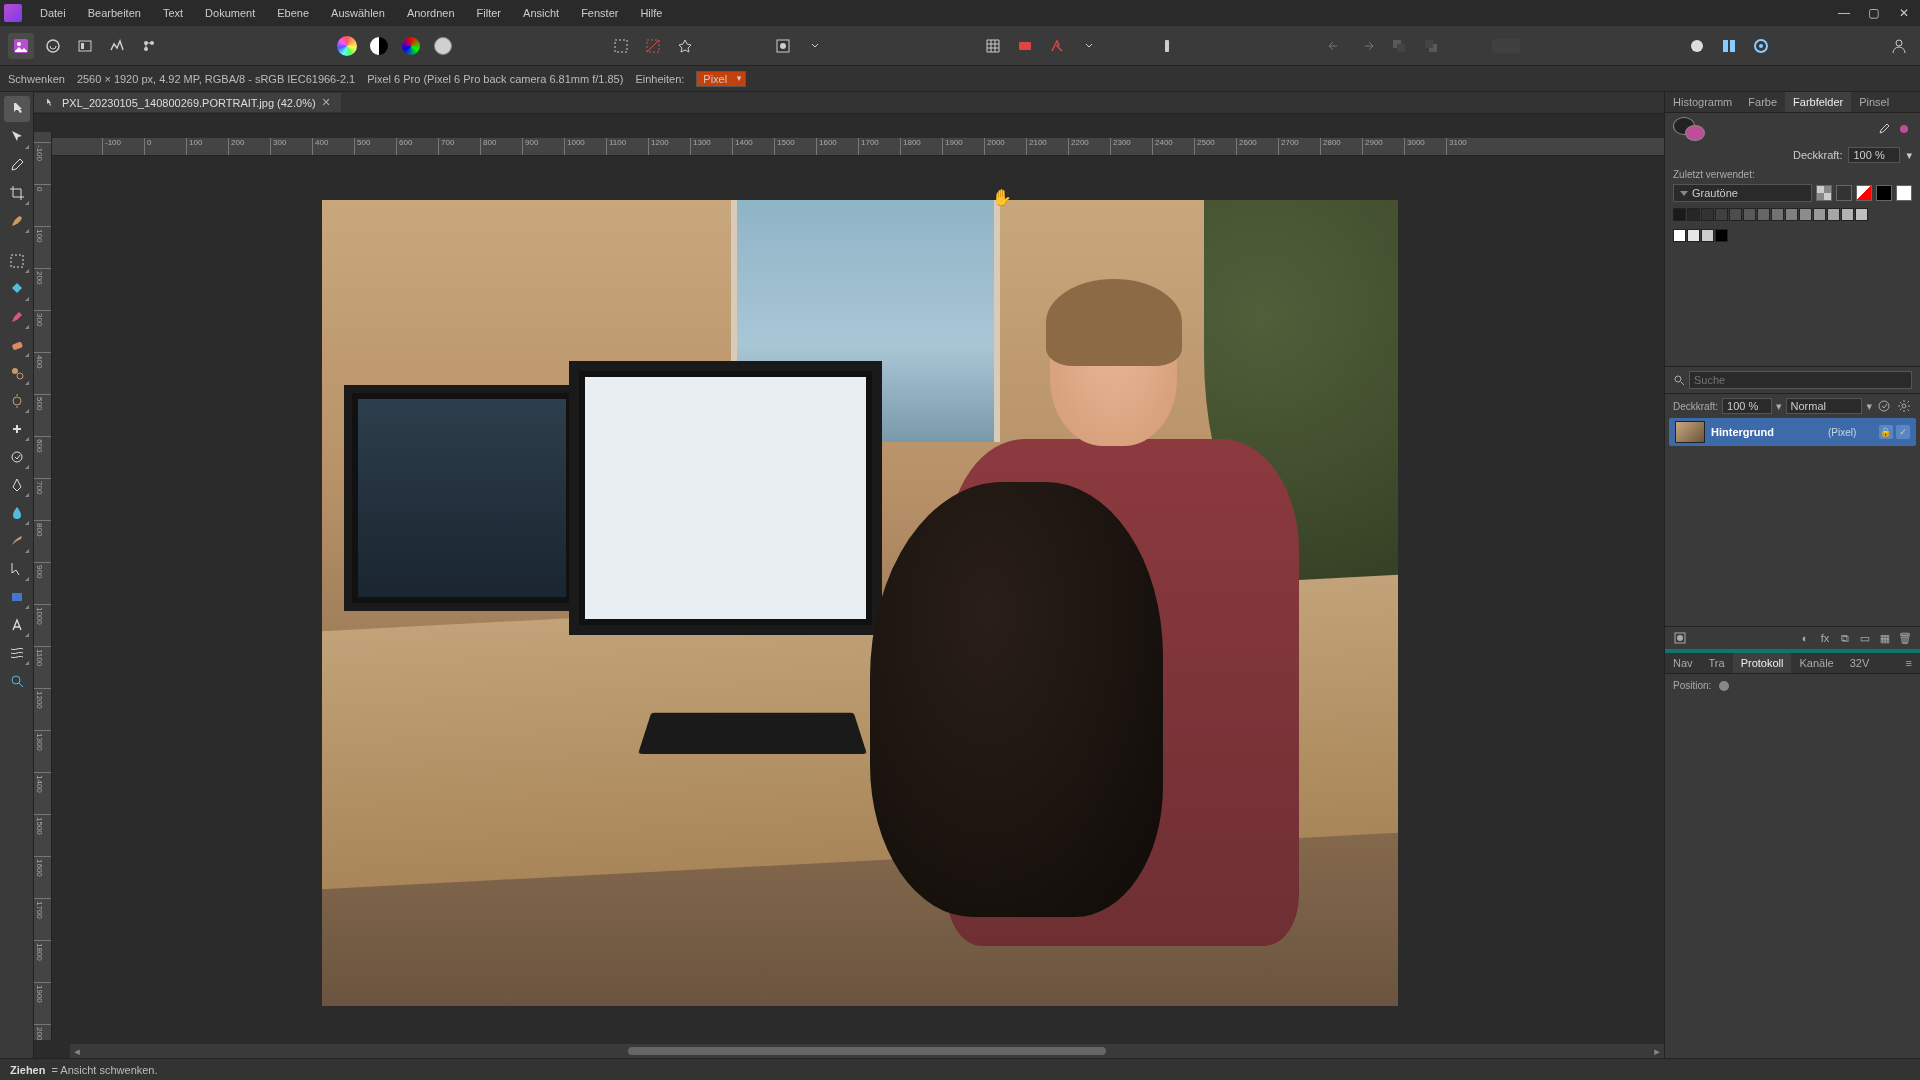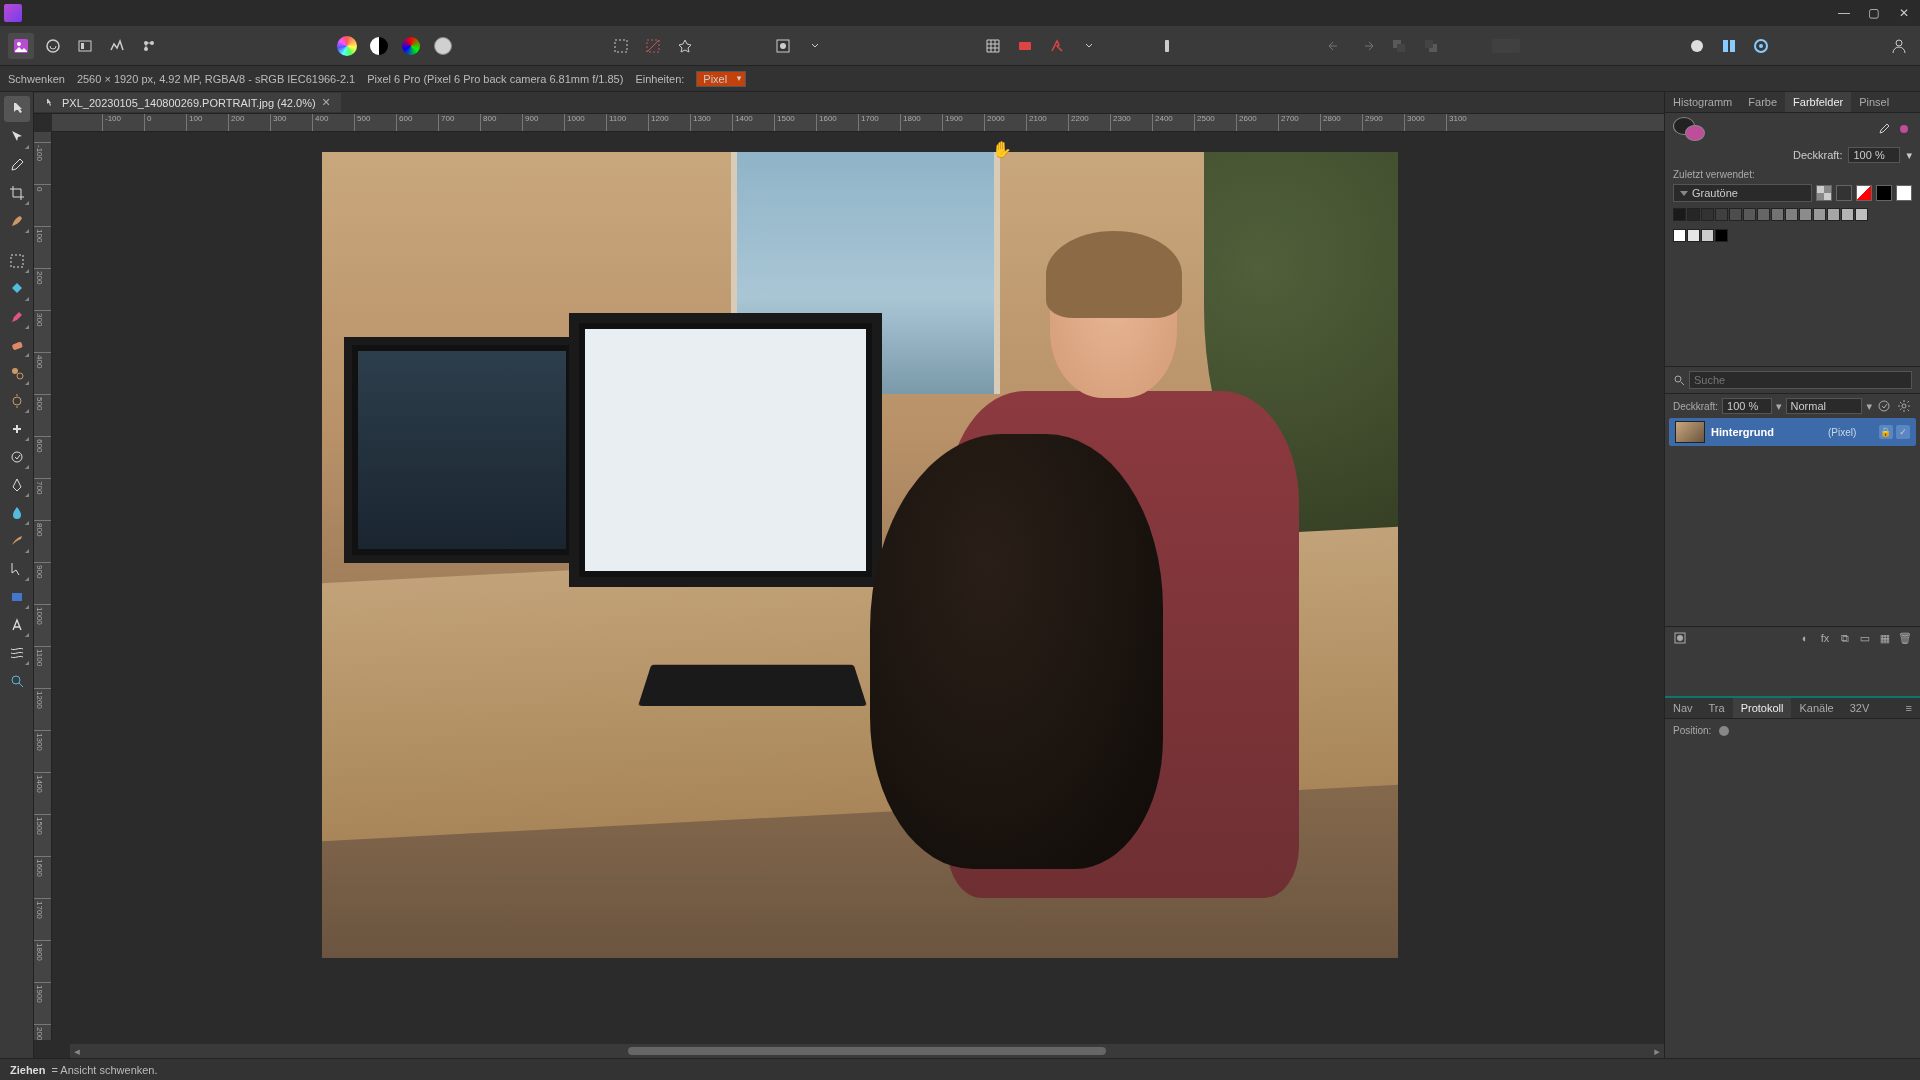--- a/index.html
+++ b/index.html
@@ -30,21 +30,21 @@
 
 .workspace { display: flex; height: calc(1080px - 26px - 40px - 26px - 22px); }
 
 
 .lefttools { width: 34px; background: #3a3a3a; display: flex; flex-direction: column; padding: 4px 0; gap: 2px; align-items: center; border-right: 1px solid #222; }
 .tool { width: 26px; height: 26px; display: flex; align-items: center; justify-content: center; cursor: pointer; border-radius: 3px; position: relative; }
 .tool.active { background: #555; }
 .tool .tri { position: absolute; bottom: 1px; right: 1px; width: 0; height: 0; border-left: 4px solid transparent; border-bottom: 4px solid #888; }
 
 
-.canvas-area { flex: 1; background: #2b2b2b; position: relative; display: flex; flex-direction: column; }
+.canvas-area { flex: 1; background: #2b2b2b; position: relative; display: flex; flex-direction: column; gap: 24px; }
 .tab-strip { height: 22px; background: #333; display: flex; align-items: center; border-bottom: 1px solid #222; }
 .doc-tab { padding: 3px 10px; background: #3f3f3f; display: flex; align-items: center; gap: 6px; font-size: 11px; color: #ddd; }
 .doc-tab .close { cursor: pointer; color: #aaa; }
 .ruler-h { height: 18px; background: #444; position: relative; margin-left: 18px; overflow: hidden; font-size: 8px; color: #aaa; border-bottom: 1px solid #222; }
 .ruler-h .tick { position: absolute; top: 0; height: 100%; border-left: 1px solid #777; padding-left: 2px; line-height: 10px; }
 .ruler-v { width: 18px; background: #444; position: absolute; left: 0; top: 40px; bottom: 18px; overflow: hidden; font-size: 8px; color: #aaa; border-right: 1px solid #222; }
 .ruler-v .tick { position: absolute; left: 0; width: 100%; border-top: 1px solid #777; padding-top: 2px; writing-mode: vertical-lr; line-height: 10px; }
 .canvas-viewport { flex: 1; background: #2b2b2b; position: relative; overflow: hidden; margin-left: 18px; }
 .image-canvas { position: absolute; left: 270px; top: 20px; width: 1076px; height: 806px; background: #333; }
 .photo { width: 100%; height: 100%; position: relative; overflow: hidden; }
@@ -104,37 +104,50 @@
 .layer-item { background: #3d6aa8; display: flex; align-items: center; padding: 3px 6px; gap: 6px; margin: 0 4px; border-radius: 2px; }
 .layer-thumb { width: 30px; height: 22px; background: linear-gradient(135deg, #c9a77c, #6b5540); border: 1px solid #222; }
 .layer-name { font-size: 11px; color: #fff; font-weight: bold; }
 .layer-type { font-size: 10px; color: #c8d8ec; margin-left: 48px; }
 .layer-icons { margin-left: auto; display: flex; gap: 3px; }
 .layer-ic { width: 14px; height: 14px; background: #5a87c4; border-radius: 2px; cursor: pointer; display: flex; align-items: center; justify-content: center; font-size: 9px; }
 .layer-empty { flex: 1; min-height: 180px; }
 .layer-footer { display: flex; gap: 2px; padding: 3px 6px; border-top: 1px solid #222; }
 .lf-btn { width: 18px; height: 16px; display: flex; align-items: center; justify-content: center; cursor: pointer; color: #aaa; border-radius: 2px; }
 
-.bottom-panel { border-top: 2px solid #0f766e; flex: 1; display: flex; flex-direction: column; margin-top: 47px; }
+.bottom-panel { border-top: 4px solid #0f766e; flex: 1; display: flex; flex-direction: column; }
 .pos-row { padding: 6px 8px; display: flex; align-items: center; gap: 8px; font-size: 10px; color: #aaa; }
 .pos-slider { width: 10px; height: 10px; border-radius: 50%; background: #888; }
 
 
 .statusbar { height: 22px; background: #333; display: flex; align-items: center; padding: 0 10px; gap: 6px; font-size: 11px; color: #bbb; border-top: 1px solid #222; }
 .statusbar b { color: #ddd; }
 
 
 .ic { width: 16px; height: 16px; display: inline-block; }
 svg { display: block; }
 </style>
 </head>
 <body>
 
 <div class="titlebar">
   <div class="app-icon"></div>
+  <div class="menu">
+    <div class="menu-item">Datei</div>
+    <div class="menu-item">Bearbeiten</div>
+    <div class="menu-item">Text</div>
+    <div class="menu-item">Dokument</div>
+    <div class="menu-item">Ebene</div>
+    <div class="menu-item">Auswählen</div>
+    <div class="menu-item">Anordnen</div>
+    <div class="menu-item">Filter</div>
+    <div class="menu-item">Ansicht</div>
+    <div class="menu-item">Fenster</div>
+    <div class="menu-item">Hilfe</div>
+  </div>
   <div class="win-controls">
     <div class="win-btn">—</div>
     <div class="win-btn">▢</div>
     <div class="win-btn">✕</div>
   </div>
 </div>
 
 <div class="topbar">
   <div class="tb-icon active">
     <svg class="ic" viewBox="0 0 16 16">

